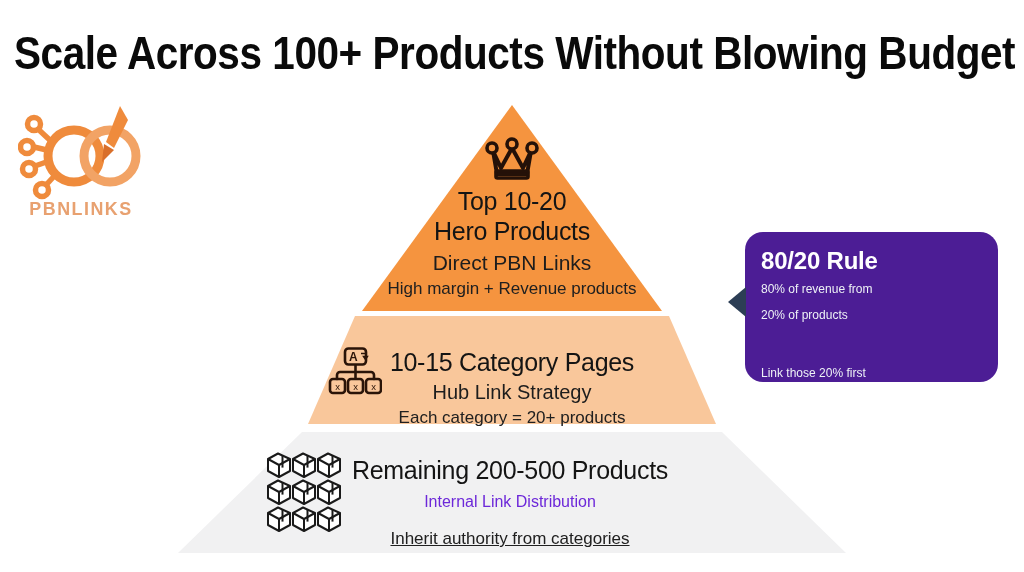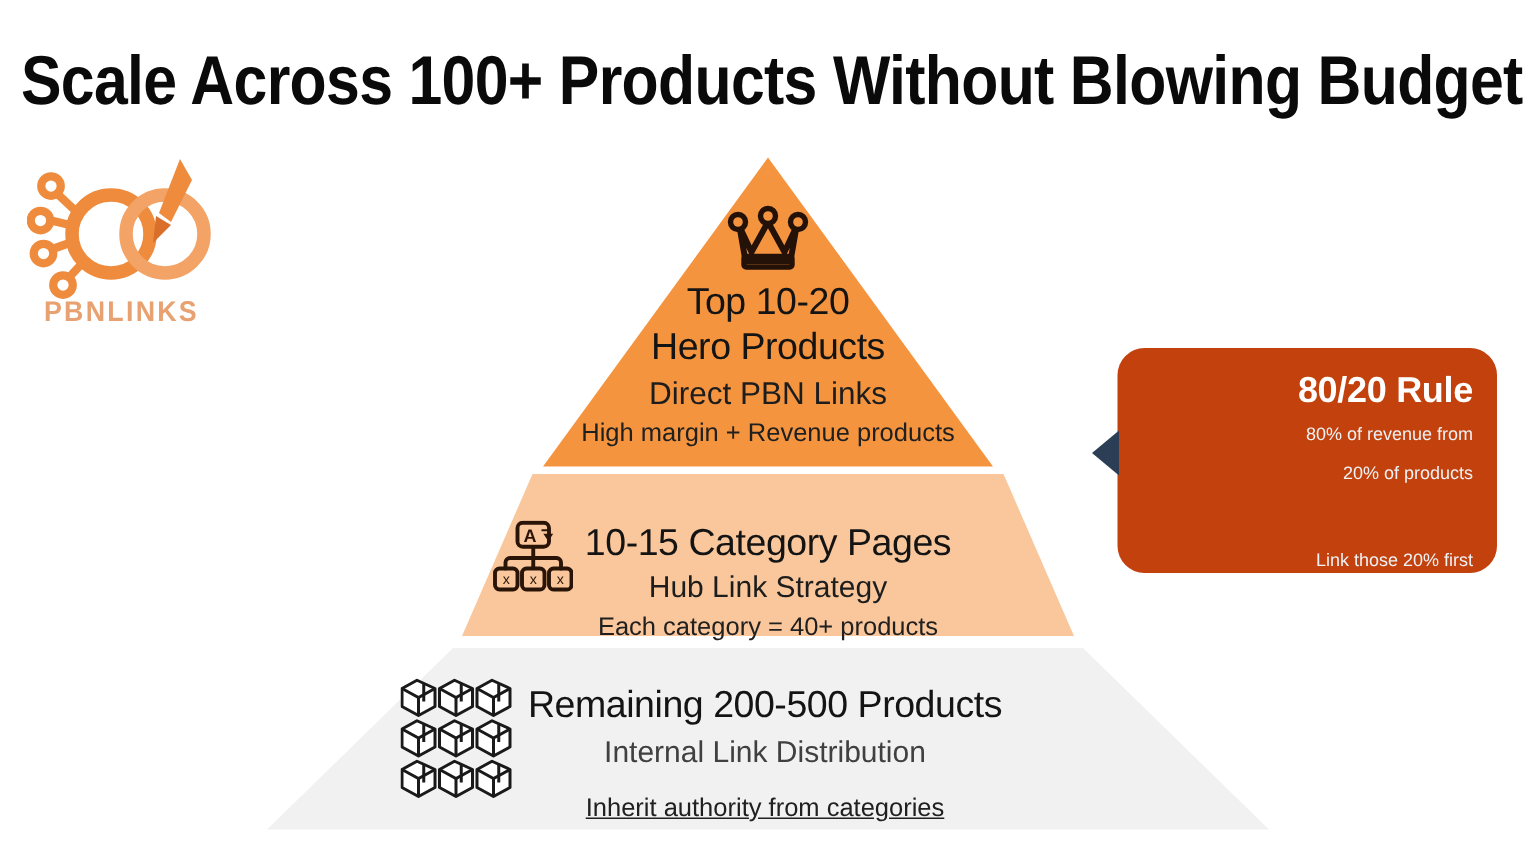--- a/index.html
+++ b/index.html
@@ -88,41 +88,41 @@
 
   
   #tier2-text { left: 322px; top: 347px; width: 380px; }
   #tier2-text .tier-head { font-size: 25px; line-height: 30px; }
   #tier2-text .tier-sub  { font-size: 20px; line-height: 26px; margin-top: 2px; color: #1d1d1d; }
   #tier2-text .tier-note { font-size: 17px; line-height: 22px; margin-top: 2px; color: #202020; }
 
   
   #tier3-text { left: 300px; top: 455px; width: 420px; }
   #tier3-text .tier-head { font-size: 25px; line-height: 30px; }
-  #tier3-text .tier-sub  { font-size: 20px; line-height: 26px; margin-top: 4px; color: #404040; }
+  #tier3-text .tier-sub  { font-size: 16px; line-height: 26px; margin-top: 4px; color: #6d28d9; }
   #tier3-text .tier-note { font-size: 17px; line-height: 23px; margin-top: 12px; color: #202020; text-decoration: underline; }
 
   
   .tier-icon { position: absolute; }
   #crown-icon   { left: 483px; top: 136px; }
   #sitemap-icon { left: 328px; top: 347px; }
   #boxes-icon   { left: 267px; top: 452px; }
 
   
   #callout {
     position: absolute;
     left: 745px;
     top: 232px;
     width: 253px;
     height: 150px;
-    background: #c2410c;
+    background: #4c1d95;
     border-radius: 18px;
     box-sizing: border-box;
     padding: 14px 16px 0 16px;
-    text-align: right;
+    text-align: left;
   }
   #callout-tail {
     position: absolute;
     left: -17px;
     top: 55px;
     width: 0;
     height: 0;
     border-top: 15px solid transparent;
     border-bottom: 15px solid transparent;
     border-right: 18px solid #2c3e55;
@@ -230,21 +230,21 @@
   <div class="tier-text" id="tier1-text">
     <div class="tier-head">Top 10-20</div>
     <div class="tier-head">Hero Products</div>
     <div class="tier-sub">Direct PBN Links</div>
     <div class="tier-note">High margin + Revenue products</div>
   </div>
 
   <div class="tier-text" id="tier2-text">
     <div class="tier-head">10-15 Category Pages</div>
     <div class="tier-sub">Hub Link Strategy</div>
-    <div class="tier-note">Each category = 40+ products</div>
+    <div class="tier-note">Each category = 20+ products</div>
   </div>
 
   <div class="tier-text" id="tier3-text">
     <div class="tier-head">Remaining 200-500 Products</div>
     <div class="tier-sub">Internal Link Distribution</div>
     <div class="tier-note">Inherit authority from categories</div>
   </div>
 
   <div id="callout">
     <div id="callout-tail"></div>

